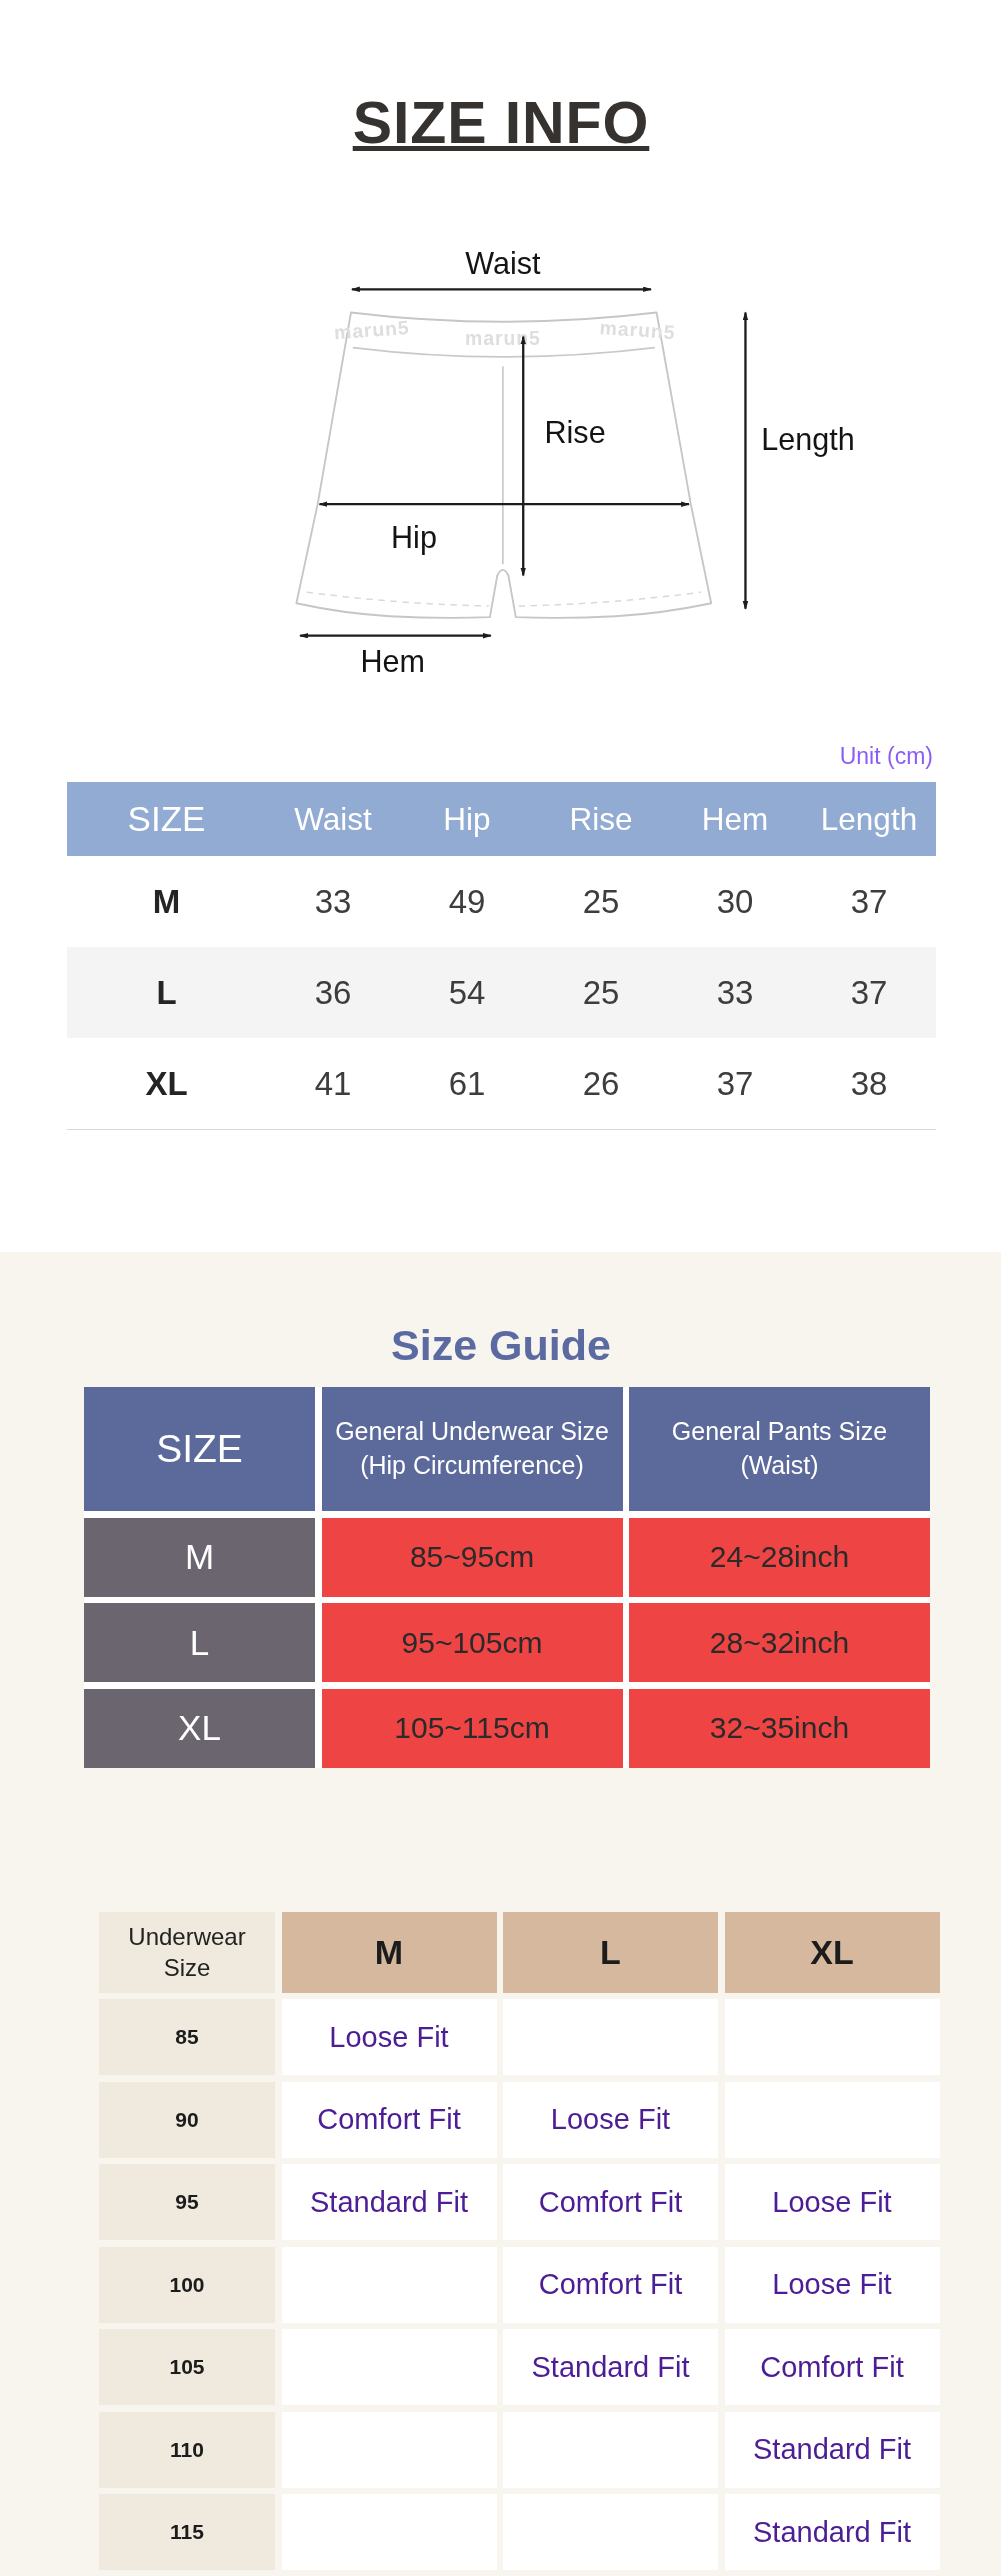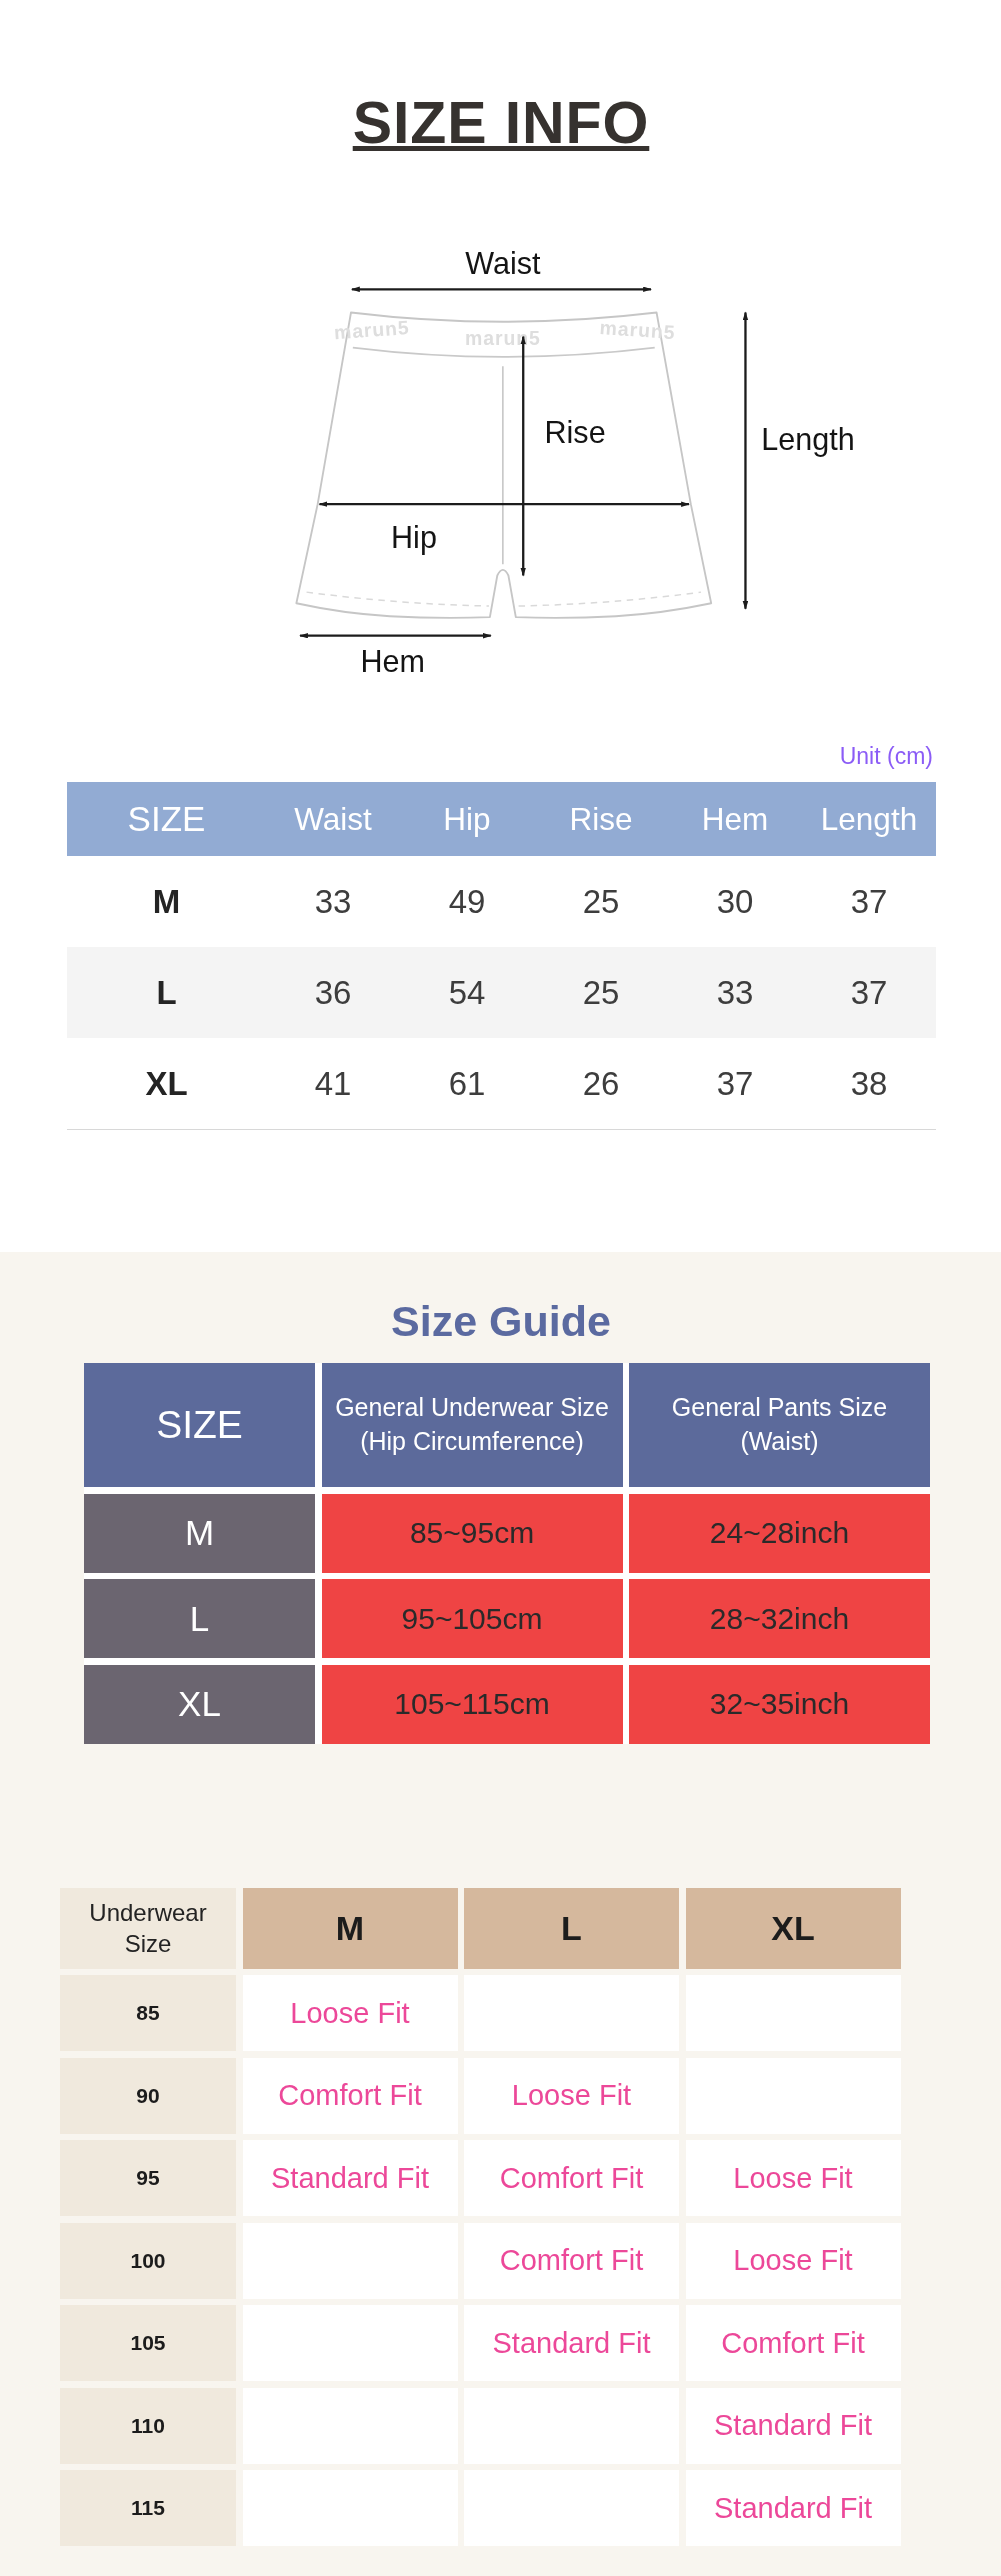--- a/index.html
+++ b/index.html
@@ -36,21 +36,21 @@
   .t1 .hrow .size-col { font-size:35px; }
   .t1 .brow { height:91px; color:#3d3d3d; }
   .t1 .brow .cell { font-size:33px; }
   .t1 .brow .size-col { font-weight:bold; color:#242424; }
   .t1 .brow.alt { background:#f4f4f4; }
   .t1 .bottom-rule { height:0; border-bottom:0.9px solid #d8d8d8; }
 
   
   .section2 {
     position:absolute; top:1252px; left:0; width:1002px; height:1324px;
-    background:#f8f5ef; box-sizing:border-box; padding-top:45px;
+    background:#f8f5ef; box-sizing:border-box; padding-top:69px;
   }
   .guide-title {
     margin:0; height:53px; text-align:center;
     font-size:43px; font-weight:800; color:#5b6aa0; line-height:1.15;
   }
 
   
   .t2 {
     margin:13px 0 0 84px; width:846px; background:#ffffff;
     display:grid; grid-template-columns:231px 301px 301px;
@@ -66,39 +66,39 @@
     background:#6b6570; color:#ffffff; display:flex; align-items:center;
     justify-content:center; font-size:35px;
   }
   .t2 .bcell {
     background:#ef4444; color:#2a2a2a; display:flex; align-items:center;
     justify-content:center; font-size:30px;
   }
 
   
   .t3 {
-    margin:144px 0 0 60px; width:840px;
+    margin:144px 0 0 99px; width:840px;
     display:grid; grid-template-columns:176px 215px 215px 215px;
     grid-template-rows:81px repeat(7, 76px); gap:6.5px;
   }
   .t3 .corner {
     background:#f0e9dd; color:#232323; display:flex; align-items:center;
     justify-content:center; text-align:center; font-size:24px; line-height:1.3;
     padding:0 30px; box-sizing:border-box;
   }
   .t3 .hcell {
     background:#d5b89d; color:#1c1c1c; font-weight:bold; font-size:34px;
     display:flex; align-items:center; justify-content:center;
   }
   .t3 .rhead {
     background:#f0e9dd; color:#1c1c1c; font-weight:bold; font-size:21px;
     display:flex; align-items:center; justify-content:center;
   }
   .t3 .bcell {
-    background:#ffffff; color:#ec4899; font-size:29px;
+    background:#ffffff; color:#4c1d95; font-size:29px;
     display:flex; align-items:center; justify-content:center;
   }
 </style>
 </head>
 <body>
 
 <div id="page">
 
   <h1 class="main-title">SIZE INFO</h1>
 

